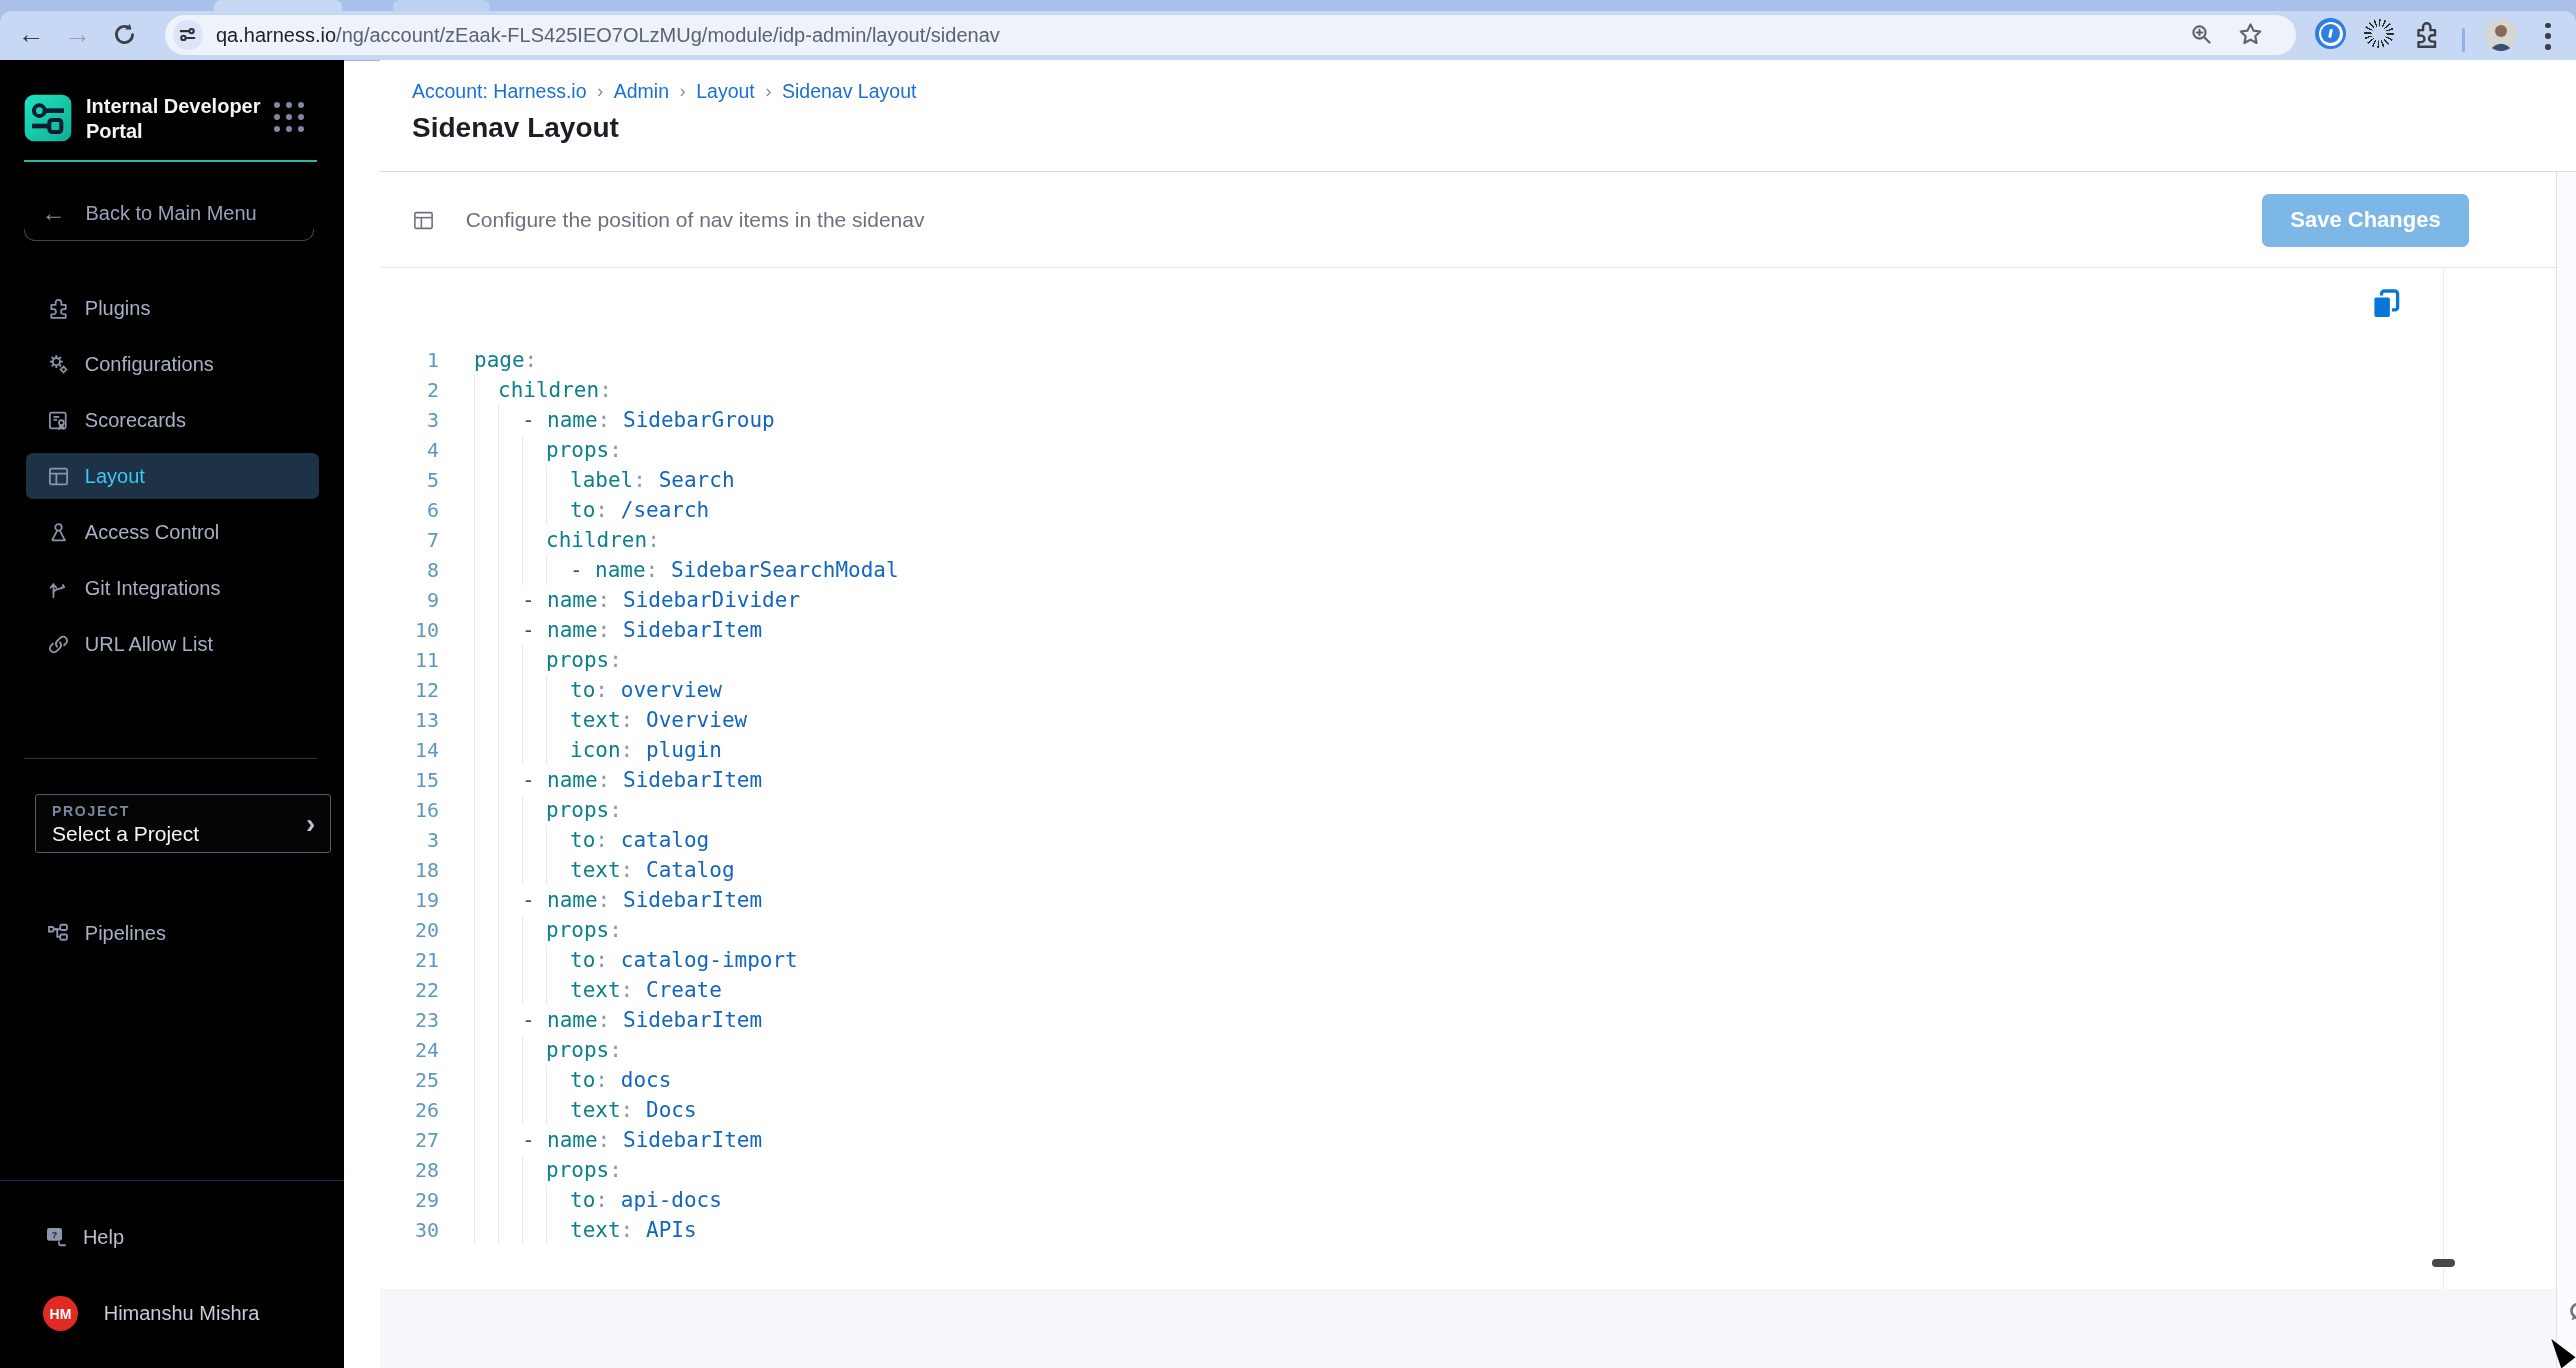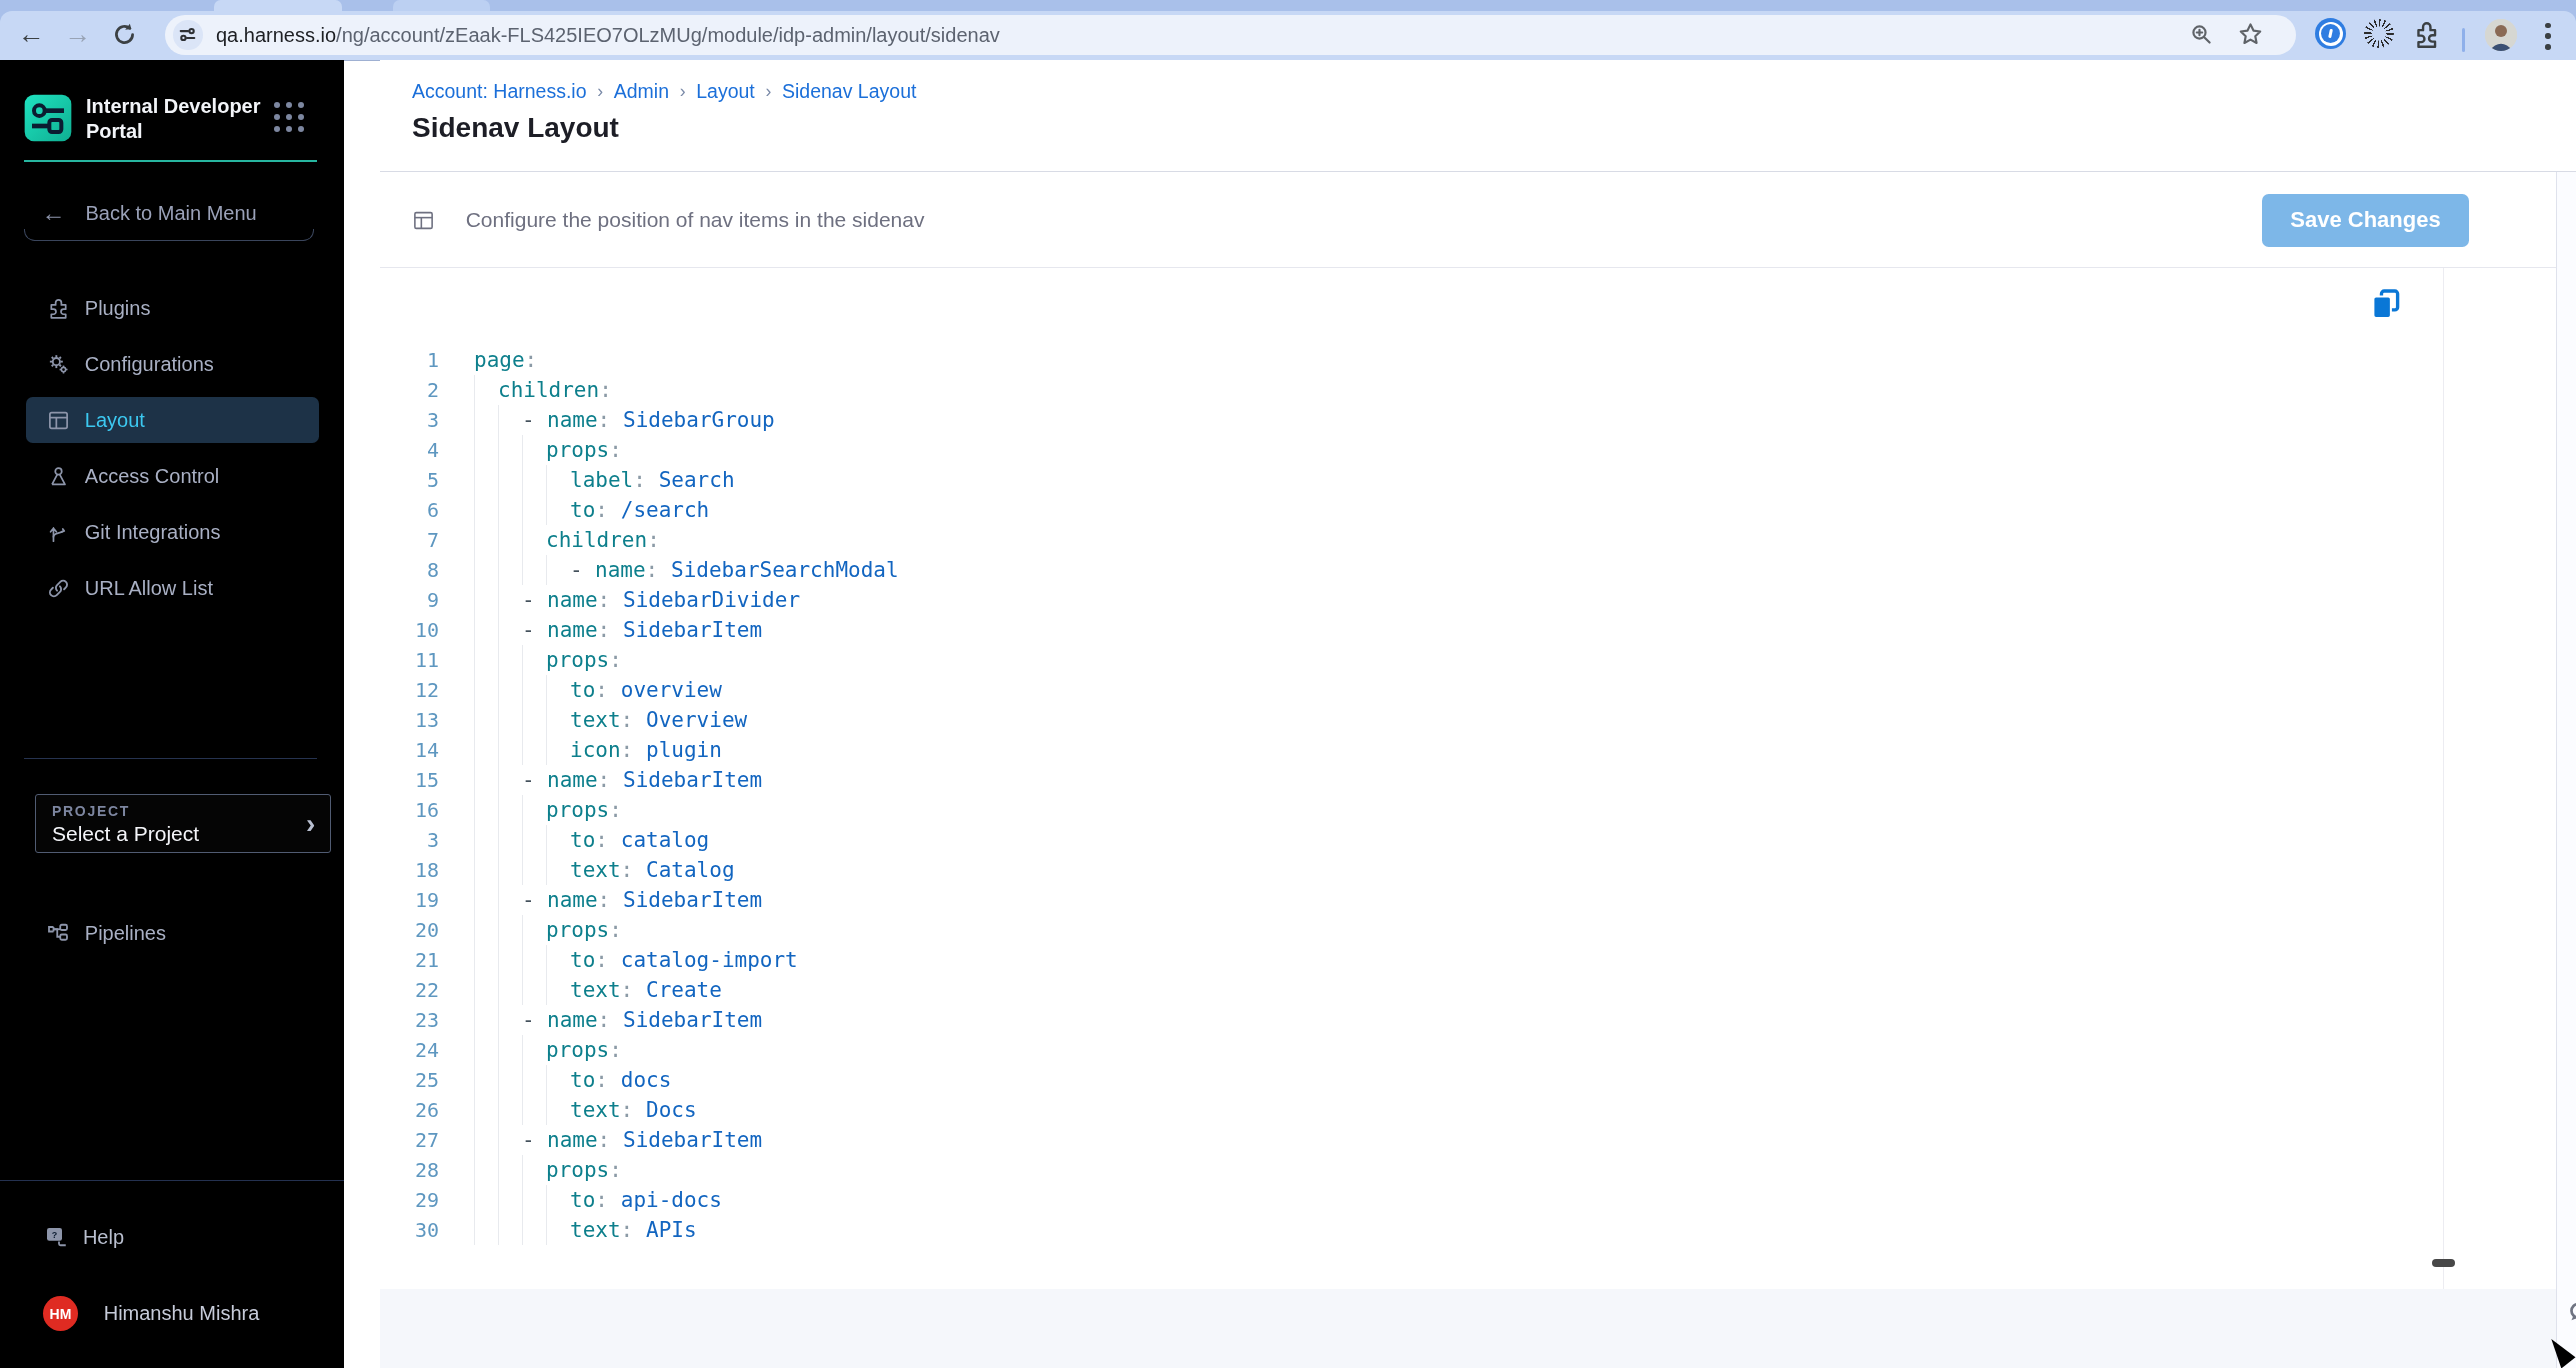--- a/index.html
+++ b/index.html
@@ -238,20 +238,32 @@
                   <line x1="23" y1="17.5" x2="23" y2="19.5"></line>
                   <line x1="23" y1="26.5" x2="23" y2="28.5"></line>
                   <line x1="17.5" y1="23" x2="19.5" y2="23"></line>
                   <line x1="26.5" y1="23" x2="28.5" y2="23"></line>
                 </g>
               </g>
             </svg>
           </span>
           <span class="lbl">Configurations</span>
         </div>
+        <div class="side-item">
+          <span class="ico">
+            <svg width="23" height="23" viewBox="0 0 32 32" fill="none" stroke="currentColor" stroke-width="2.4">
+              <rect x="4" y="5" width="22" height="22" rx="2.5"></rect>
+              <line x1="9" y1="11" x2="17" y2="11"></line>
+              <line x1="9" y1="15" x2="14" y2="15"></line>
+              <circle cx="20" cy="19" r="3.4"></circle>
+              <path d="M18.5 22 l-1 5 2.5 -2 2.5 2 -1 -5"></path>
+            </svg>
+          </span>
+          <span class="lbl">Scorecards</span>
+        </div>
         <div class="side-item active">
           <span class="ico">
             <svg width="23" height="23" viewBox="0 0 32 32" fill="none" stroke="currentColor" stroke-width="2.4">
               <rect x="4" y="5" width="24" height="22" rx="2.5"></rect>
               <line x1="4" y1="12" x2="28" y2="12"></line>
               <line x1="13" y1="12" x2="13" y2="27"></line>
             </svg>
           </span>
           <span class="lbl">Layout</span>
         </div>

